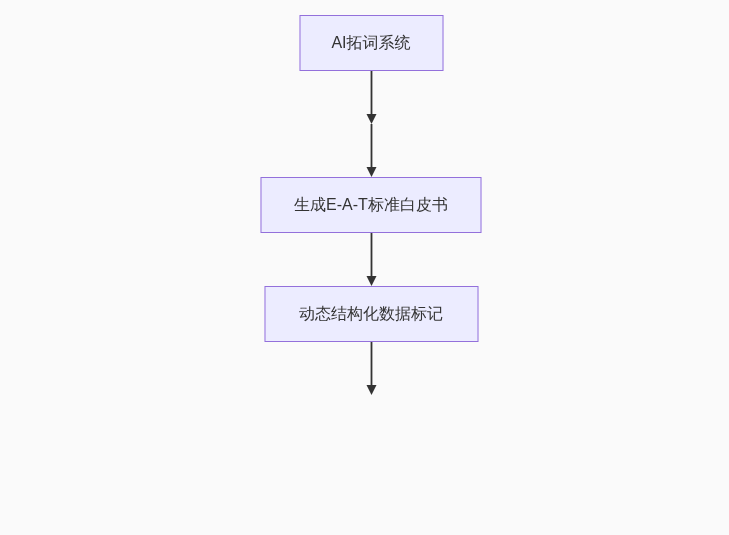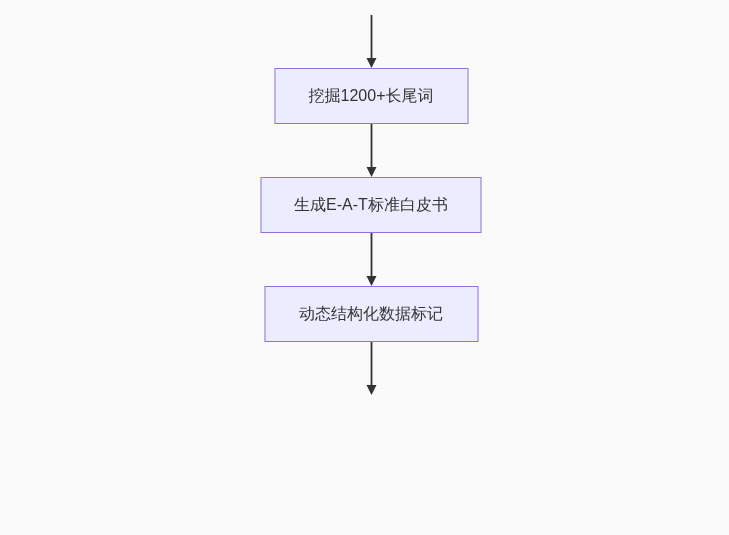--- a/index.html
+++ b/index.html
@@ -52,29 +52,29 @@
     width: 14px;
     height: 53px;
     color: var(--arrow);
   }
 </style>
 </head>
 <body>
 
 <div class="diagram">
 
+  <div class="flow-node n1">
+    <span>AI拓词系统</span>
+  </div>
 
   <svg class="edge-arrow" viewBox="0 0 14 53" aria-hidden="true">
     <line x1="7" y1="0" x2="7" y2="44" stroke="currentColor" stroke-width="1.8"></line>
     <polygon points="2,43 12,43 7,53" fill="currentColor"></polygon>
   </svg>
 
-  <div class="flow-node n2">
-    <span>挖掘1200+长尾词</span>
-  </div>
 
   <svg class="edge-arrow" viewBox="0 0 14 53" aria-hidden="true">
     <line x1="7" y1="0" x2="7" y2="44" stroke="currentColor" stroke-width="1.8"></line>
     <polygon points="2,43 12,43 7,53" fill="currentColor"></polygon>
   </svg>
 
   <div class="flow-node n3">
     <span>生成E-A-T标准白皮书</span>
   </div>
 

